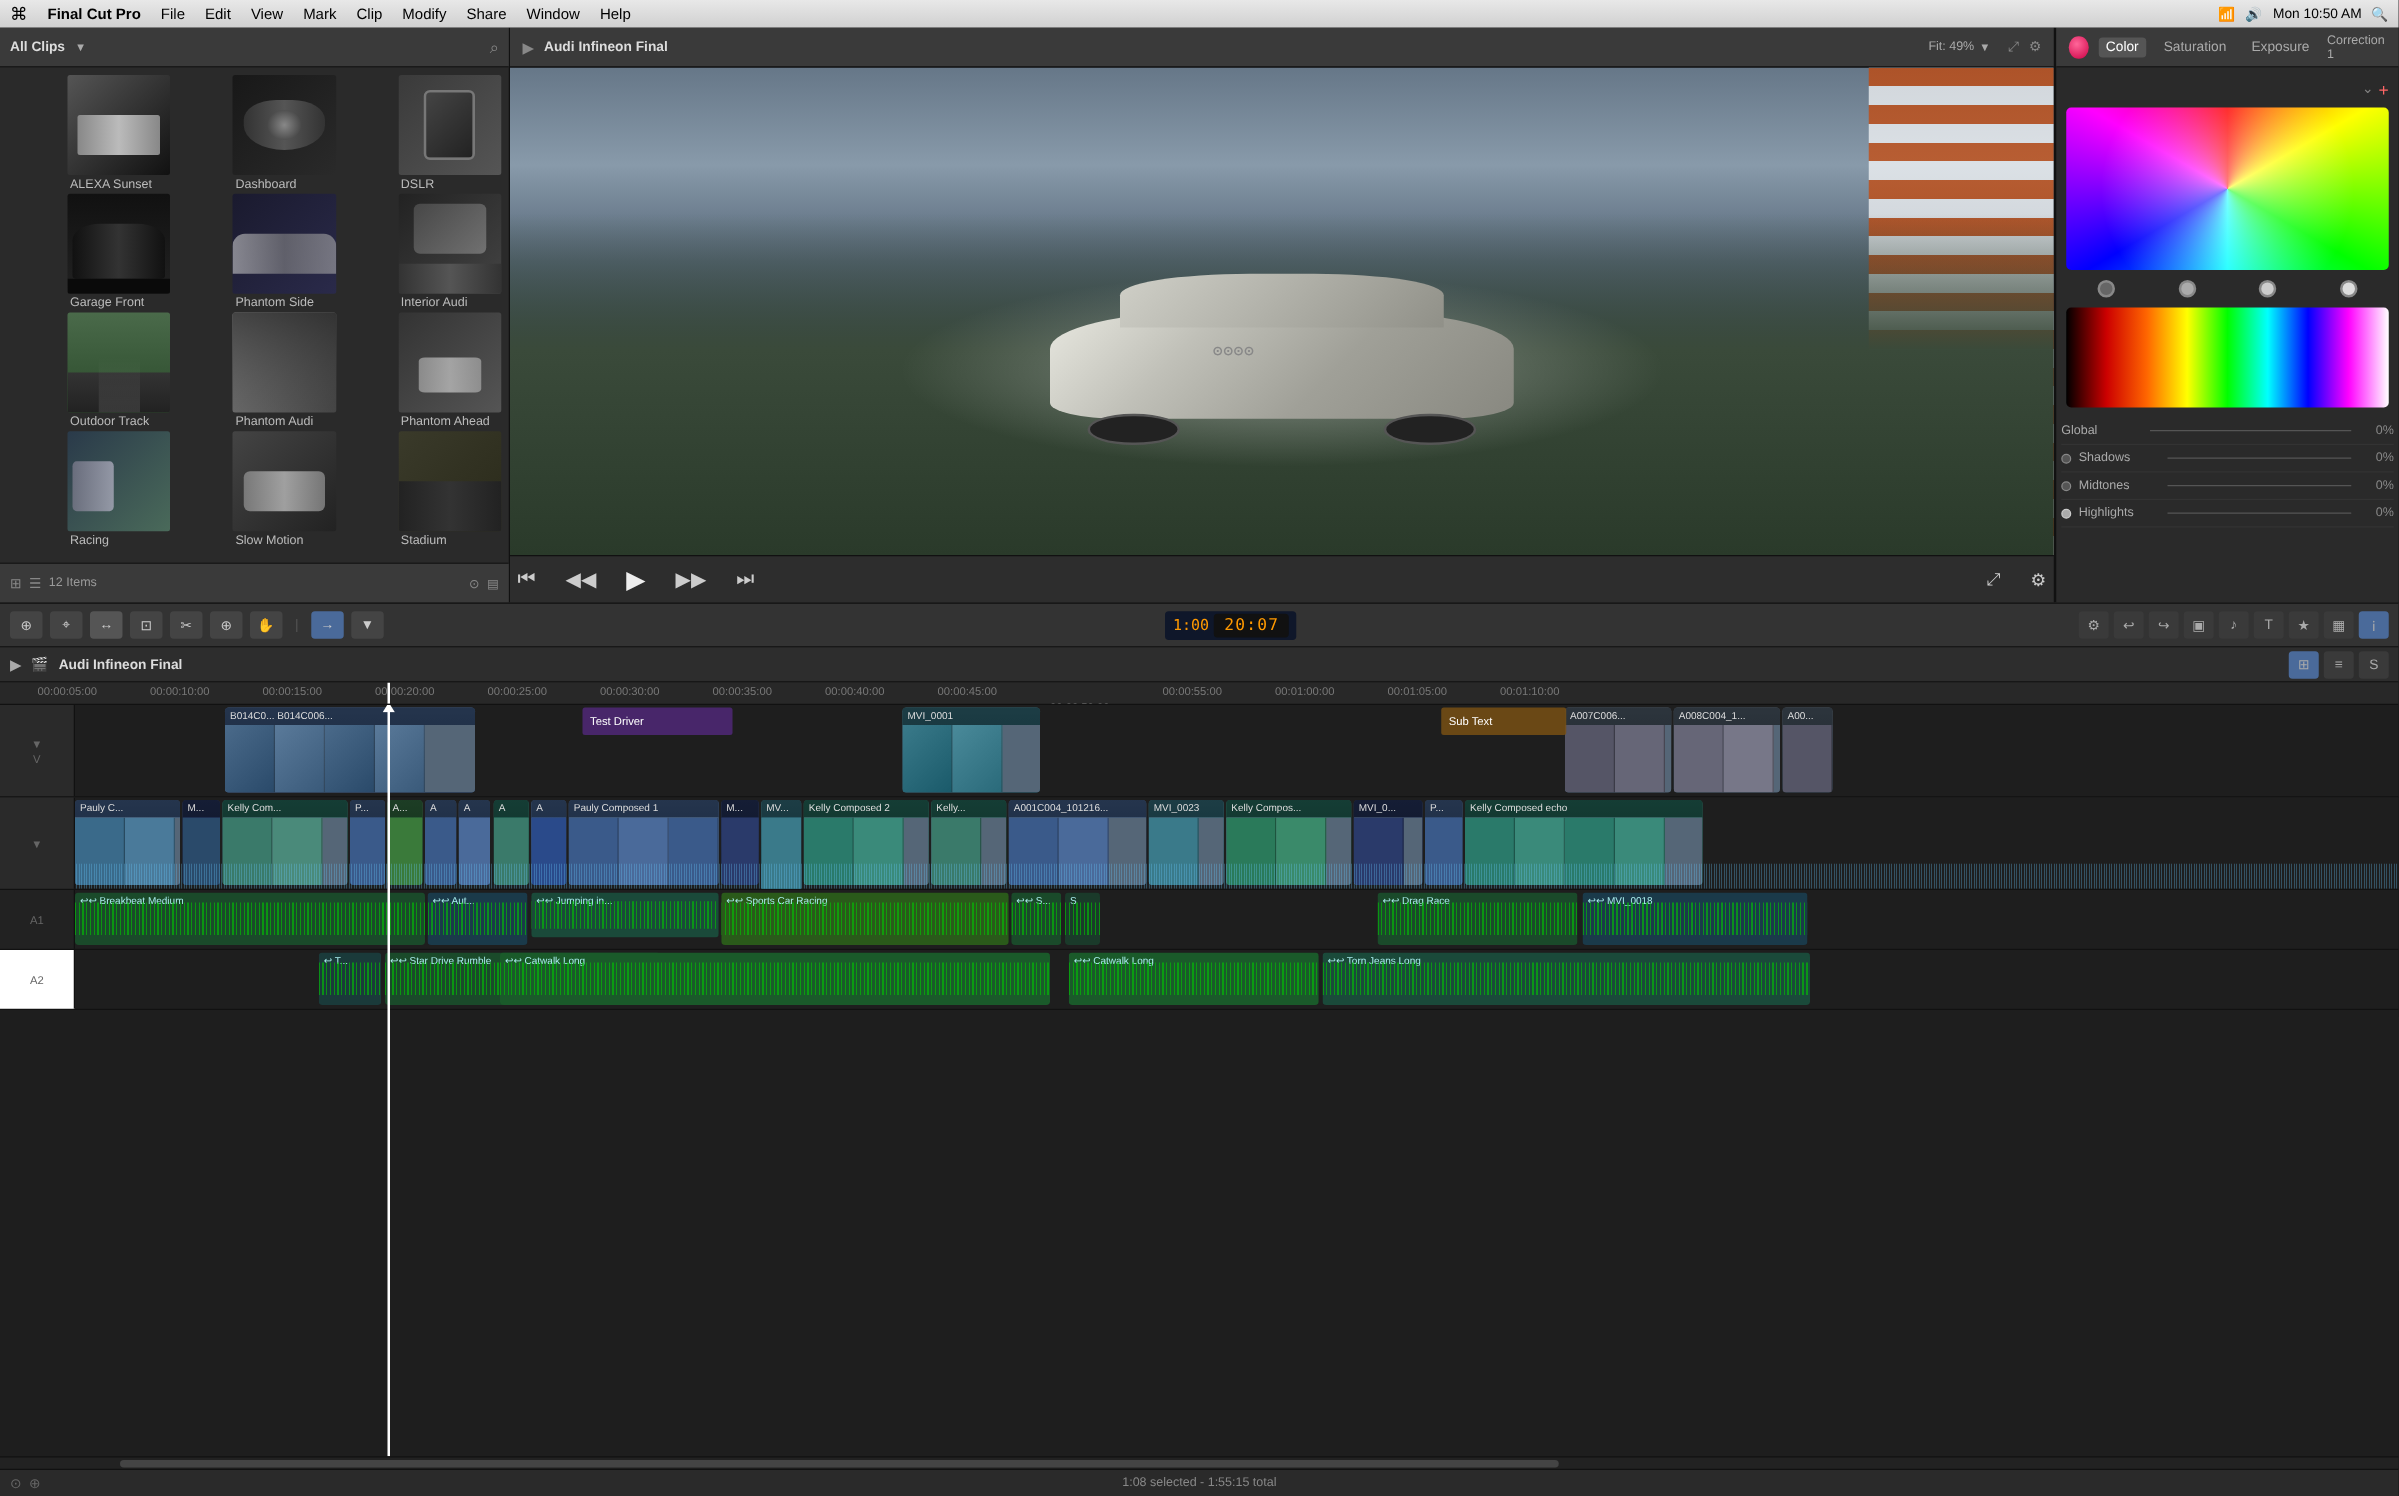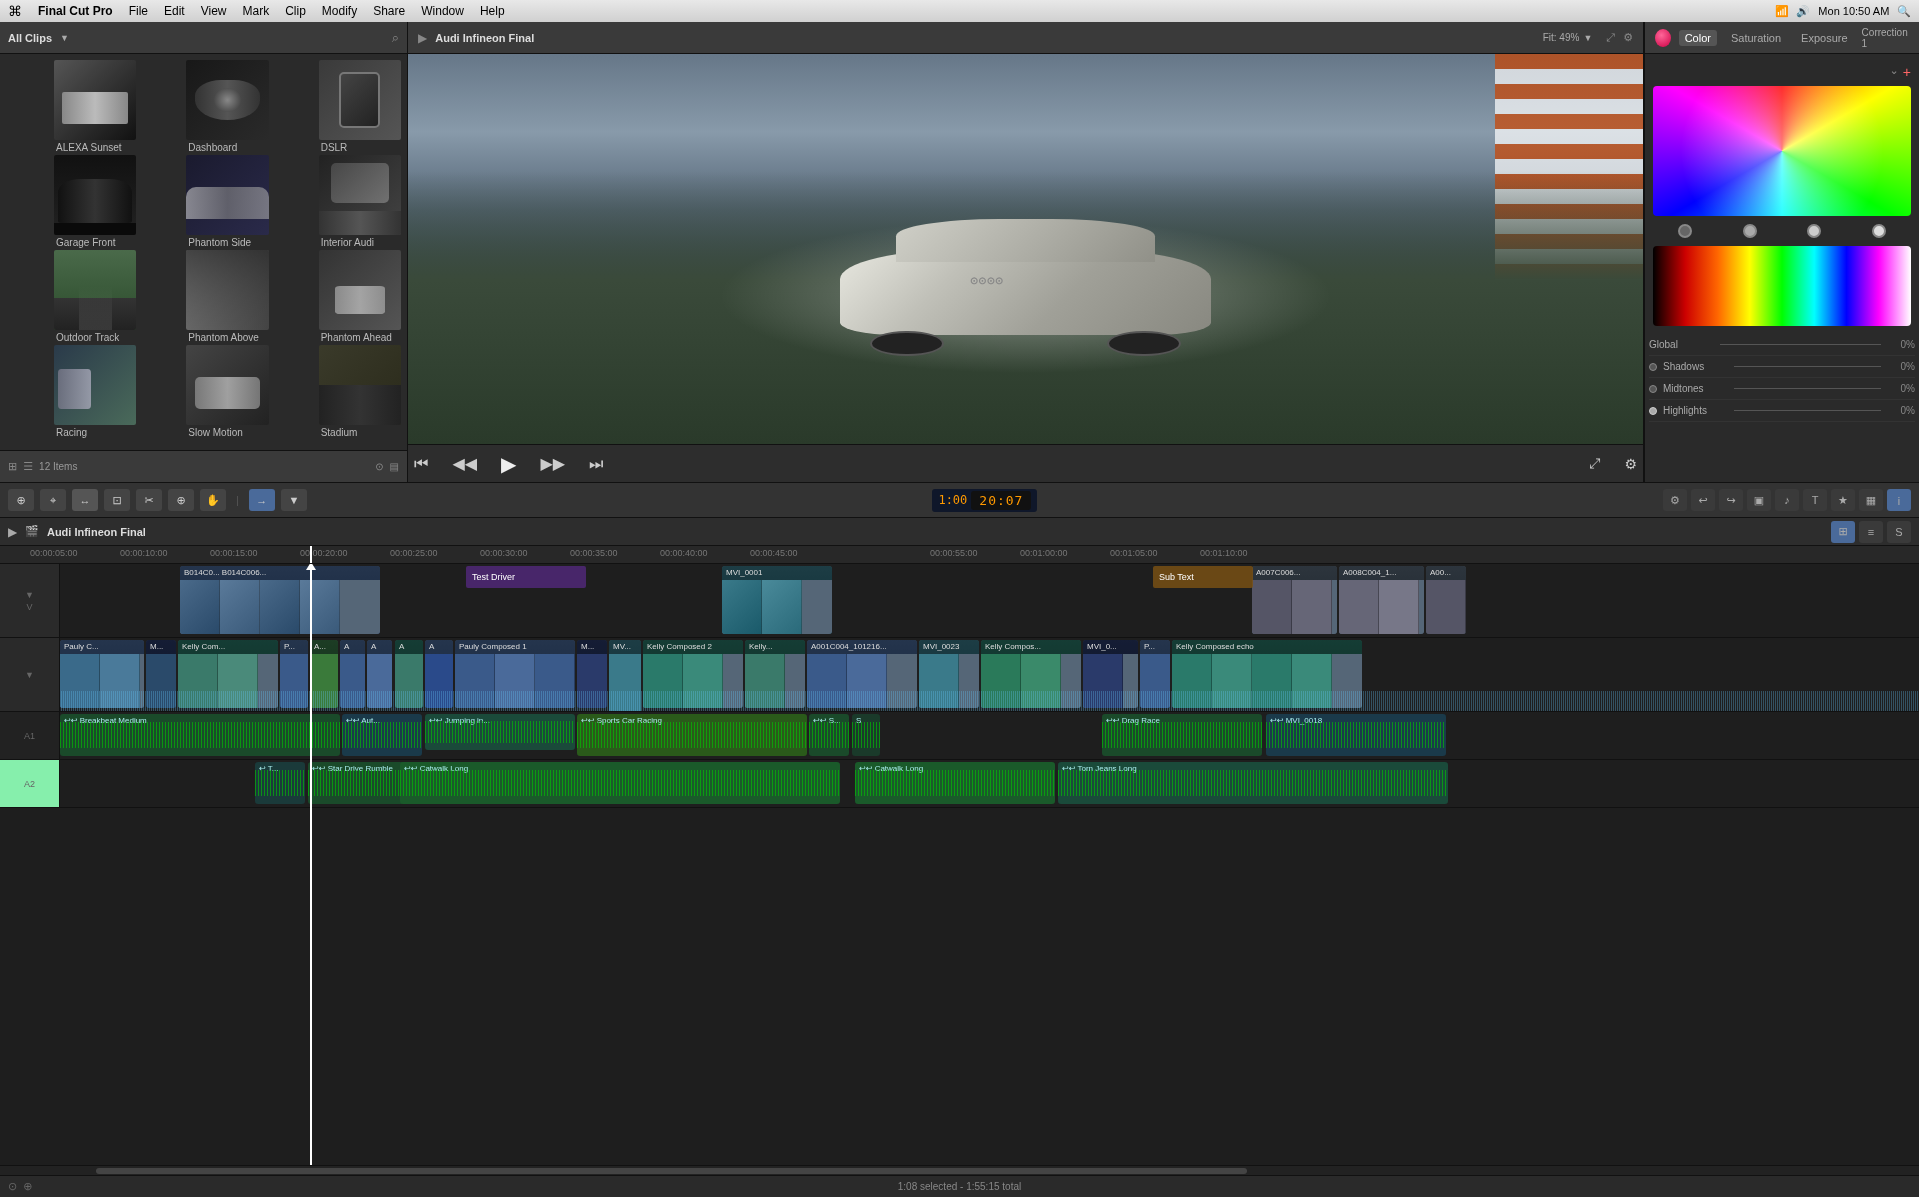--- a/index.html
+++ b/index.html
@@ -790,21 +790,21 @@
             <div style="position:absolute;bottom:0;left:0;right:0;height:40%;background:linear-gradient(180deg,#333,#222);"></div>
             <div style="position:absolute;bottom:0;left:30%;width:40%;height:55%;background:linear-gradient(180deg,transparent,rgba(255,255,255,0.1));"></div>
           </div>
           <span class="clip-label">Outdoor Track</span>
         </div>
 
         <div class="clip-item">
           <div class="clip-thumb" style="background:linear-gradient(135deg,#888,#444);">
             <div style="position:absolute;inset:0;background:linear-gradient(180deg,rgba(0,0,0,0.5),transparent);"></div>
           </div>
-          <span class="clip-label">Phantom Above</span>
+          <span class="clip-label">Phantom Audi</span>
         </div>
 
         <div class="clip-item">
           <div class="clip-thumb" style="background:linear-gradient(135deg,#333,#555);">
             <div style="position:absolute;bottom:20%;left:20%;width:60%;height:35%;background:linear-gradient(90deg,#aaa,#ccc,#aaa);border-radius:10%;opacity:0.7;"></div>
           </div>
           <span class="clip-label">Phantom Ahead</span>
         </div>
 
         <div class="clip-item">
@@ -1241,21 +1241,21 @@
           </div>
           <div class="audio-clip" style="left:1206px;width:180px;height:42px;top:2px;">
             <div class="audio-waveform" style="background:#1a3a4a;">
               <span class="audio-label">↩↩ MVI_0018</span>
             </div>
           </div>
         </div>
       </div>
 
       <div class="track-row audio-row" style="background:#181818;">
-        <div style="width:60px;background:#86efac;border-right:1px solid #111;display:flex;flex-direction:column;justify-content:center;align-items:center;flex-shrink:0;">
+        <div style="width:60px;background:#ffffff;border-right:1px solid #111;display:flex;flex-direction:column;justify-content:center;align-items:center;flex-shrink:0;">
           <span style="font-size:9px;color:#666;">A2</span>
         </div>
         <div class="track-content" style="position:relative;">
           <div class="audio-clip" style="left:195px;width:50px;height:42px;top:2px;">
             <div class="audio-waveform" style="background:#1a3a3a;">
               <span class="audio-label">↩ T...</span>
             </div>
           </div>
           <div class="audio-clip" style="left:248px;width:220px;height:42px;top:2px;">
             <div class="audio-waveform" style="background:#1a4a2a;">

